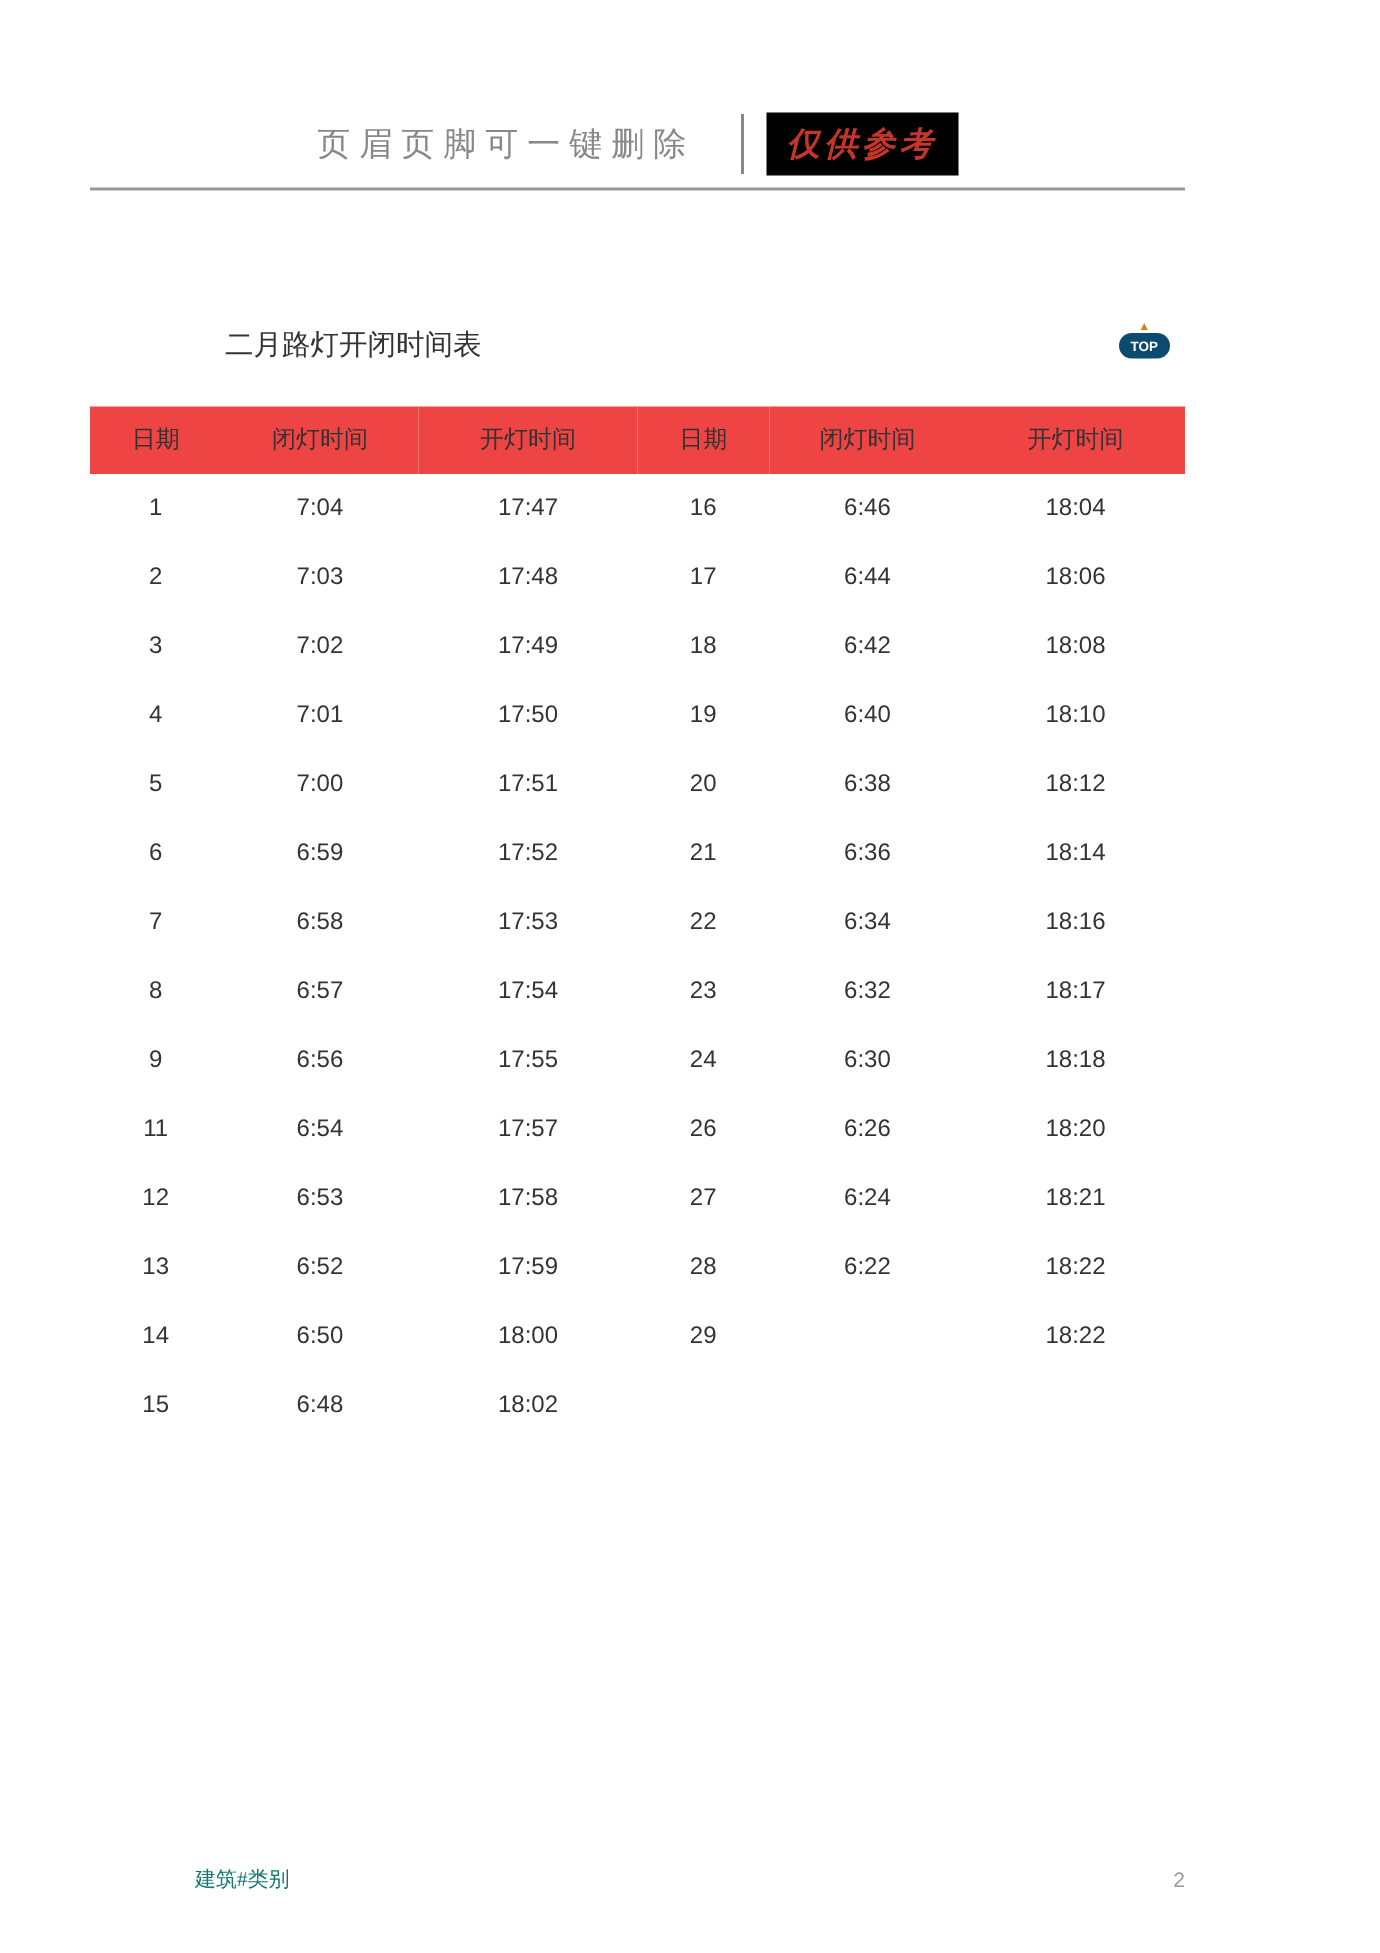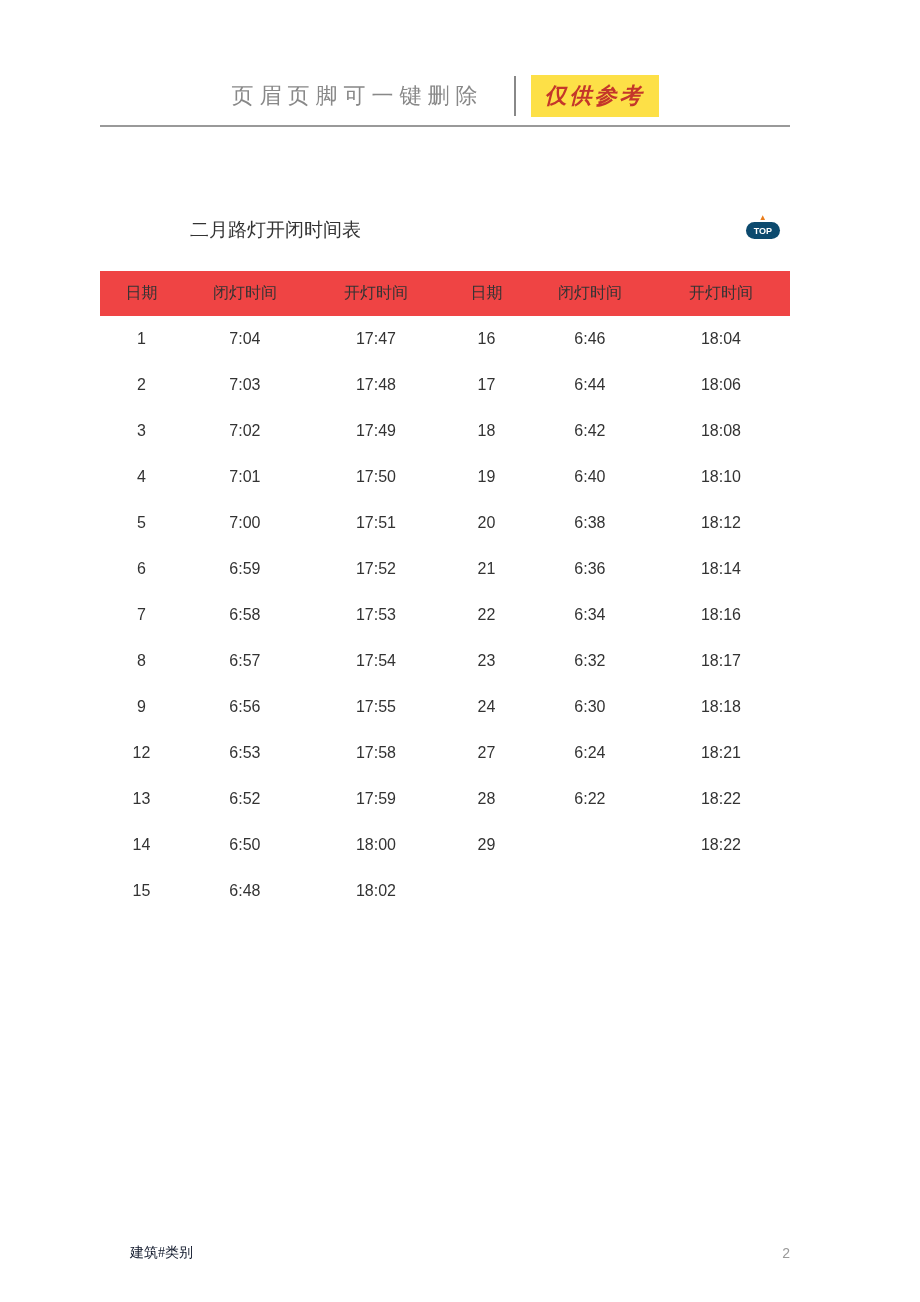--- a/index.html
+++ b/index.html
@@ -8,21 +8,21 @@
       box-sizing: border-box;
     }
     body {
       font-family: "Microsoft YaHei", Arial, sans-serif;
       background: #ffffff;
       width: 920px;
       height: 1302px;
       position: relative;
     }
     .page {
-      padding: 75px 130px 40px 100px;
+      padding: 75px 130px 40px 60px;
     }
     .header {
       display: flex;
       align-items: center;
       justify-content: center;
       border-bottom: 2px solid #999;
       padding-bottom: 8px;
       margin-bottom: 90px;
       position: relative;
     }
@@ -33,21 +33,21 @@
       font-family: "SimSun", "KaiTi", serif;
     }
     .header-divider {
       width: 2px;
       height: 40px;
       background: #888;
       margin-left: 30px;
       margin-right: 15px;
     }
     .header-right {
-      background: #fde047;
+      background: #000000;
       color: #c4362a;
       font-size: 22px;
       font-weight: bold;
       padding: 6px 14px;
       font-family: "SimSun", "KaiTi", serif;
       font-style: italic;
       letter-spacing: 3px;
     }
     .title-row {
       display: flex;
@@ -112,21 +112,21 @@
       position: absolute;
       bottom: 40px;
       left: 130px;
       right: 130px;
       display: flex;
       justify-content: space-between;
       align-items: center;
     }
     .footer-left {
       font-size: 14px;
-      color: #0f172a;
+      color: #0f766e;
       font-family: "SimSun", serif;
       text-align: right;
     }
     .footer-right {
       font-size: 14px;
       color: #999;
     }
   </style>
 </head>
 <body>
@@ -221,20 +221,28 @@
         </tr>
         <tr>
           <td>9</td>
           <td>6:56</td>
           <td>17:55</td>
           <td>24</td>
           <td>6:30</td>
           <td>18:18</td>
         </tr>
         <tr>
+          <td>11</td>
+          <td>6:54</td>
+          <td>17:57</td>
+          <td>26</td>
+          <td>6:26</td>
+          <td>18:20</td>
+        </tr>
+        <tr>
           <td>12</td>
           <td>6:53</td>
           <td>17:58</td>
           <td>27</td>
           <td>6:24</td>
           <td>18:21</td>
         </tr>
         <tr>
           <td>13</td>
           <td>6:52</td>

